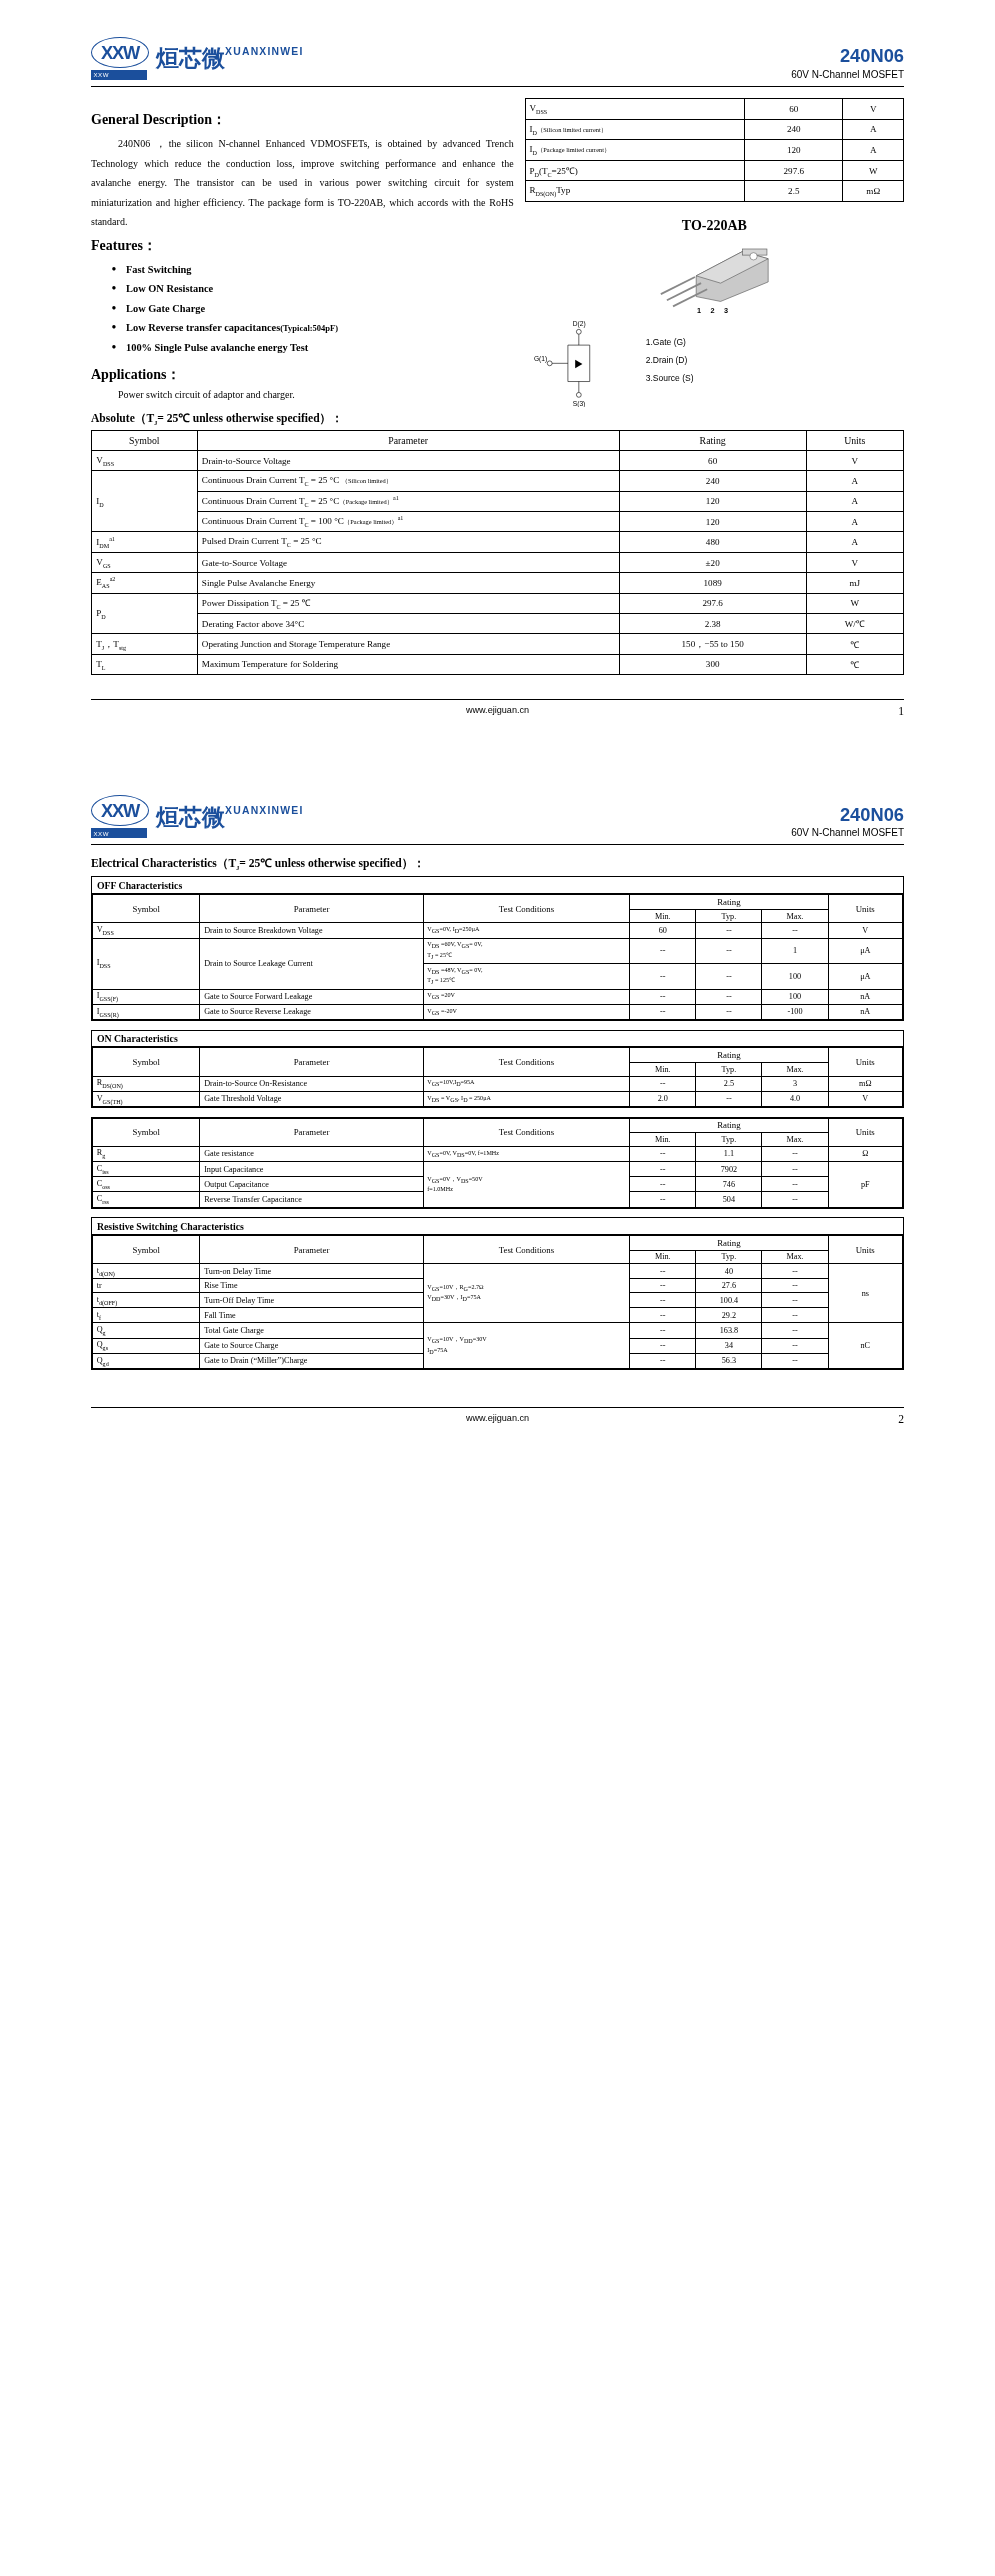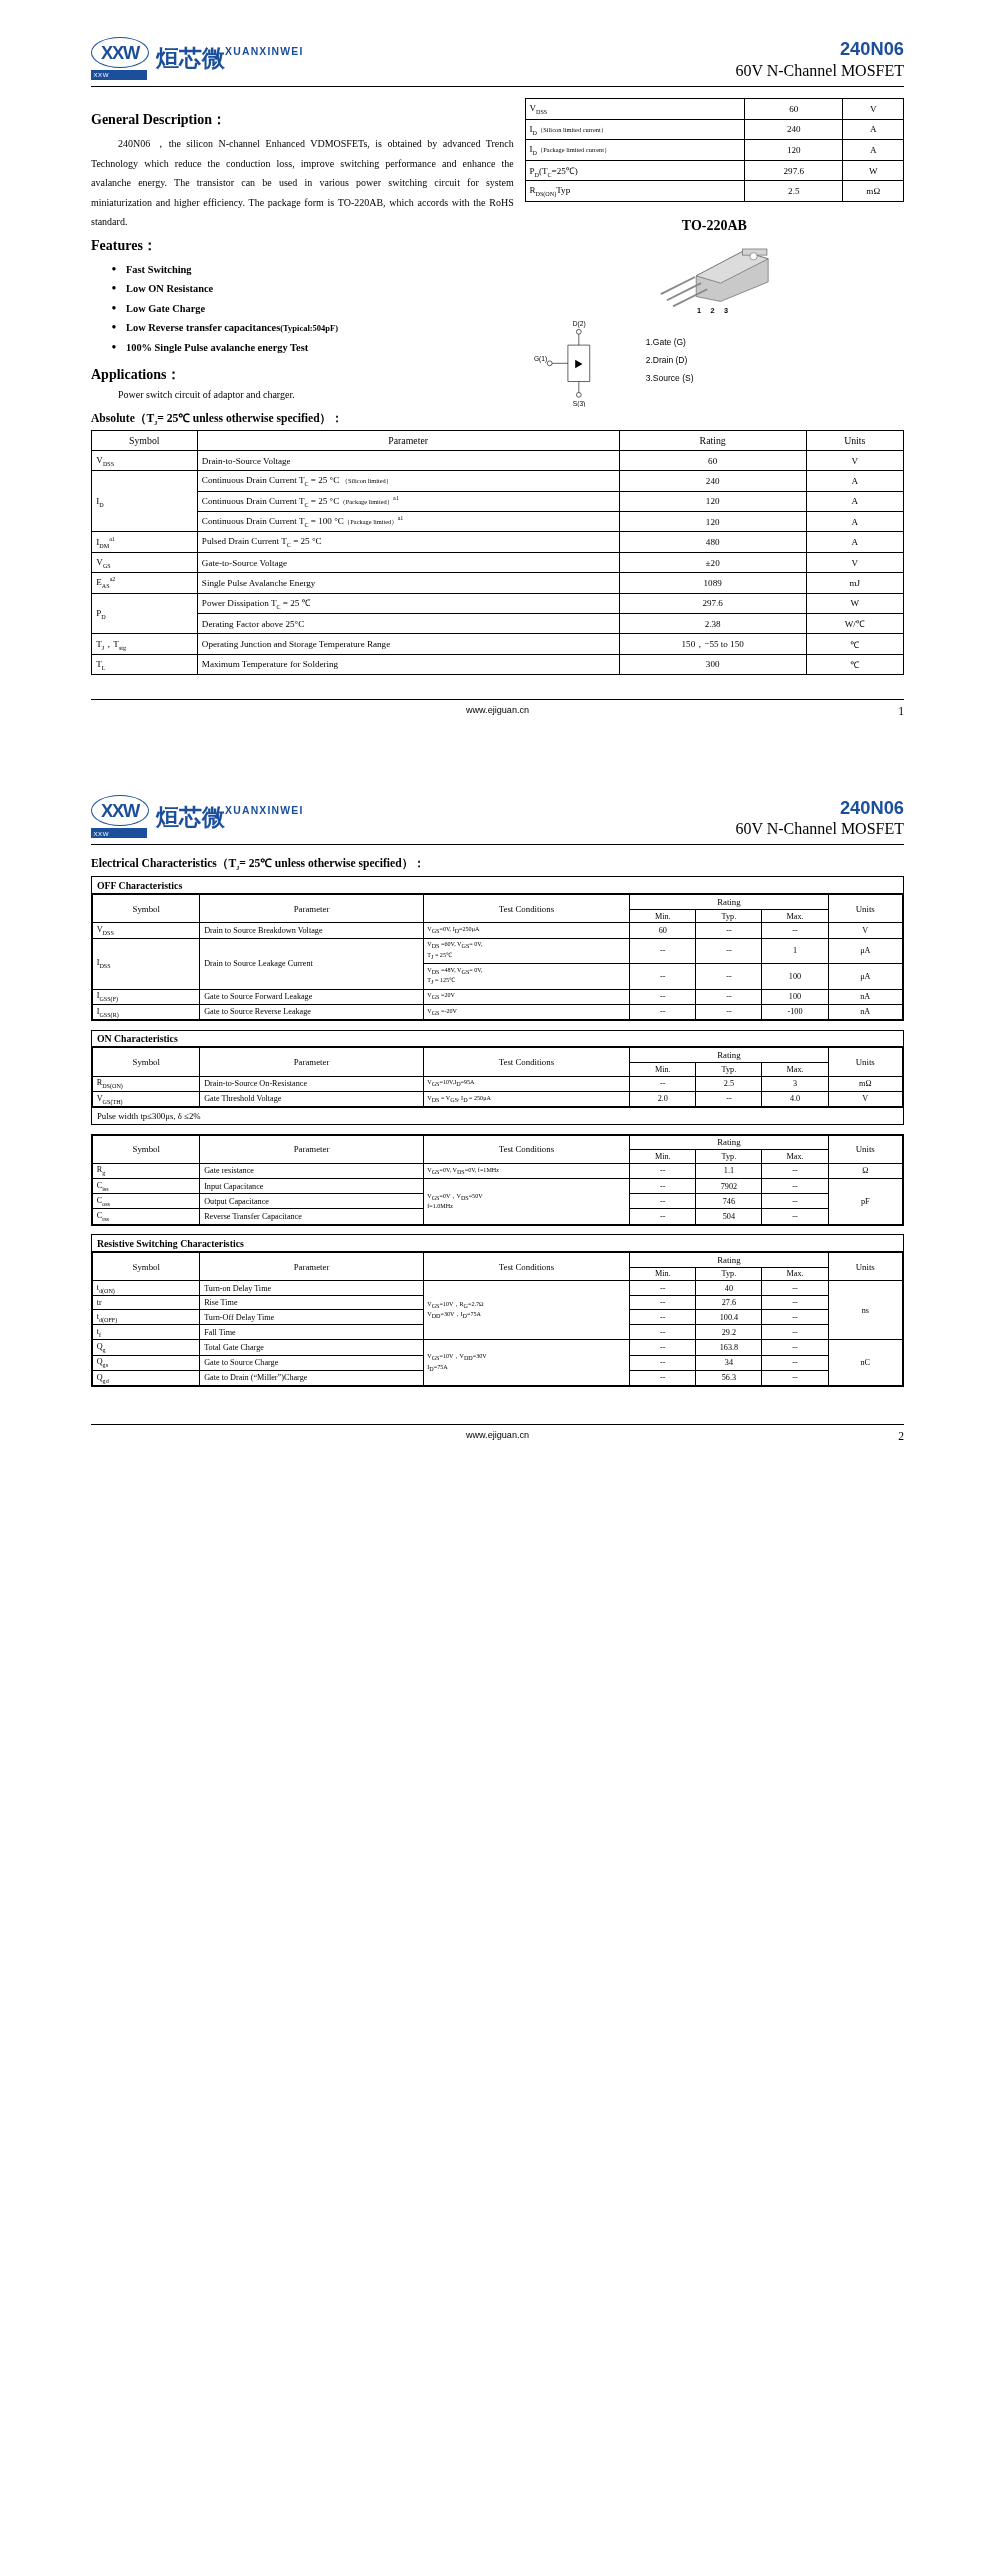--- a/index.html
+++ b/index.html
@@ -47,22 +47,22 @@
   .brand-en{
     font-family:"Liberation Sans",sans-serif;
     font-size:10.4px;font-weight:bold;color:#1b4f9c;letter-spacing:1.2px;
   }
   .hdr-right{text-align:right;}
   .part-no{
     font-family:"Liberation Sans",sans-serif;
     font-size:18.3px;font-weight:bold;color:#1b4f9c;line-height:1.1;
   }
   .part-desc{
-    font-family:Liberation Serif, serif;
-    font-size:16px;color:#000;margin-top:2.4px;padding-left:16px;
+    font-family:Liberation Sans, sans-serif;
+    font-size:10px;color:#000;margin-top:2.4px;padding-left:16px;
   }
   .hdr-rule{border-top:1.2px solid #000;margin-top:2.4px;}
 
   
   .sec-title{
     font-size:14px;font-weight:bold;margin:13.4px 0 4.9px 0;
   }
   .gd-wrap{display:flex;gap:11px;}
   .gd-left{width:52%;}
   .gd-p{
@@ -314,21 +314,21 @@
       <td class="c">1089</td>
       <td class="c">mJ</td>
     </tr>
     <tr>
       <td rowspan="2" style="vertical-align:middle">P<span class="sub">D</span></td>
       <td>Power Dissipation T<span class="sub">C</span> = 25 ℃</td>
       <td class="c">297.6</td>
       <td class="c">W</td>
     </tr>
     <tr>
-      <td>Derating Factor above 25°C</td>
+      <td>Derating Factor above 34°C</td>
       <td class="c">2.38</td>
       <td class="c">W/℃</td>
     </tr>
     <tr>
       <td>T<span class="sub">J</span>，T<span class="sub">stg</span></td>
       <td>Operating Junction and Storage Temperature Range</td>
       <td class="c">150，−55 to 150</td>
       <td class="c">℃</td>
     </tr>
     <tr>
@@ -466,21 +466,20 @@
         <td>V<span class="sub">GS(TH)</span></td>
         <td>Gate Threshold Voltage</td>
         <td class="vtiny">V<span class="sub">DS</span> = V<span class="sub">GS</span>, I<span class="sub">D</span> = 250μA</td>
         <td class="c">2.0</td>
         <td class="c">--</td>
         <td class="c">4.0</td>
         <td class="c">V</td>
       </tr>
     </tbody>
       </table>
-    <div class="pulse">Pulse width tp≤300μs, δ ≤2%</div>
   </div>
 
   <div class="blk">
     <table class="ec">
       <tbody>
           <tr>
         <td class="h" rowspan="2" style="width:13%">Symbol</td>
         <td class="h" rowspan="2" style="width:27%">Parameter</td>
         <td class="h" rowspan="2" style="width:25%">Test Conditions</td>
         <td class="h" colspan="3">Rating</td>

